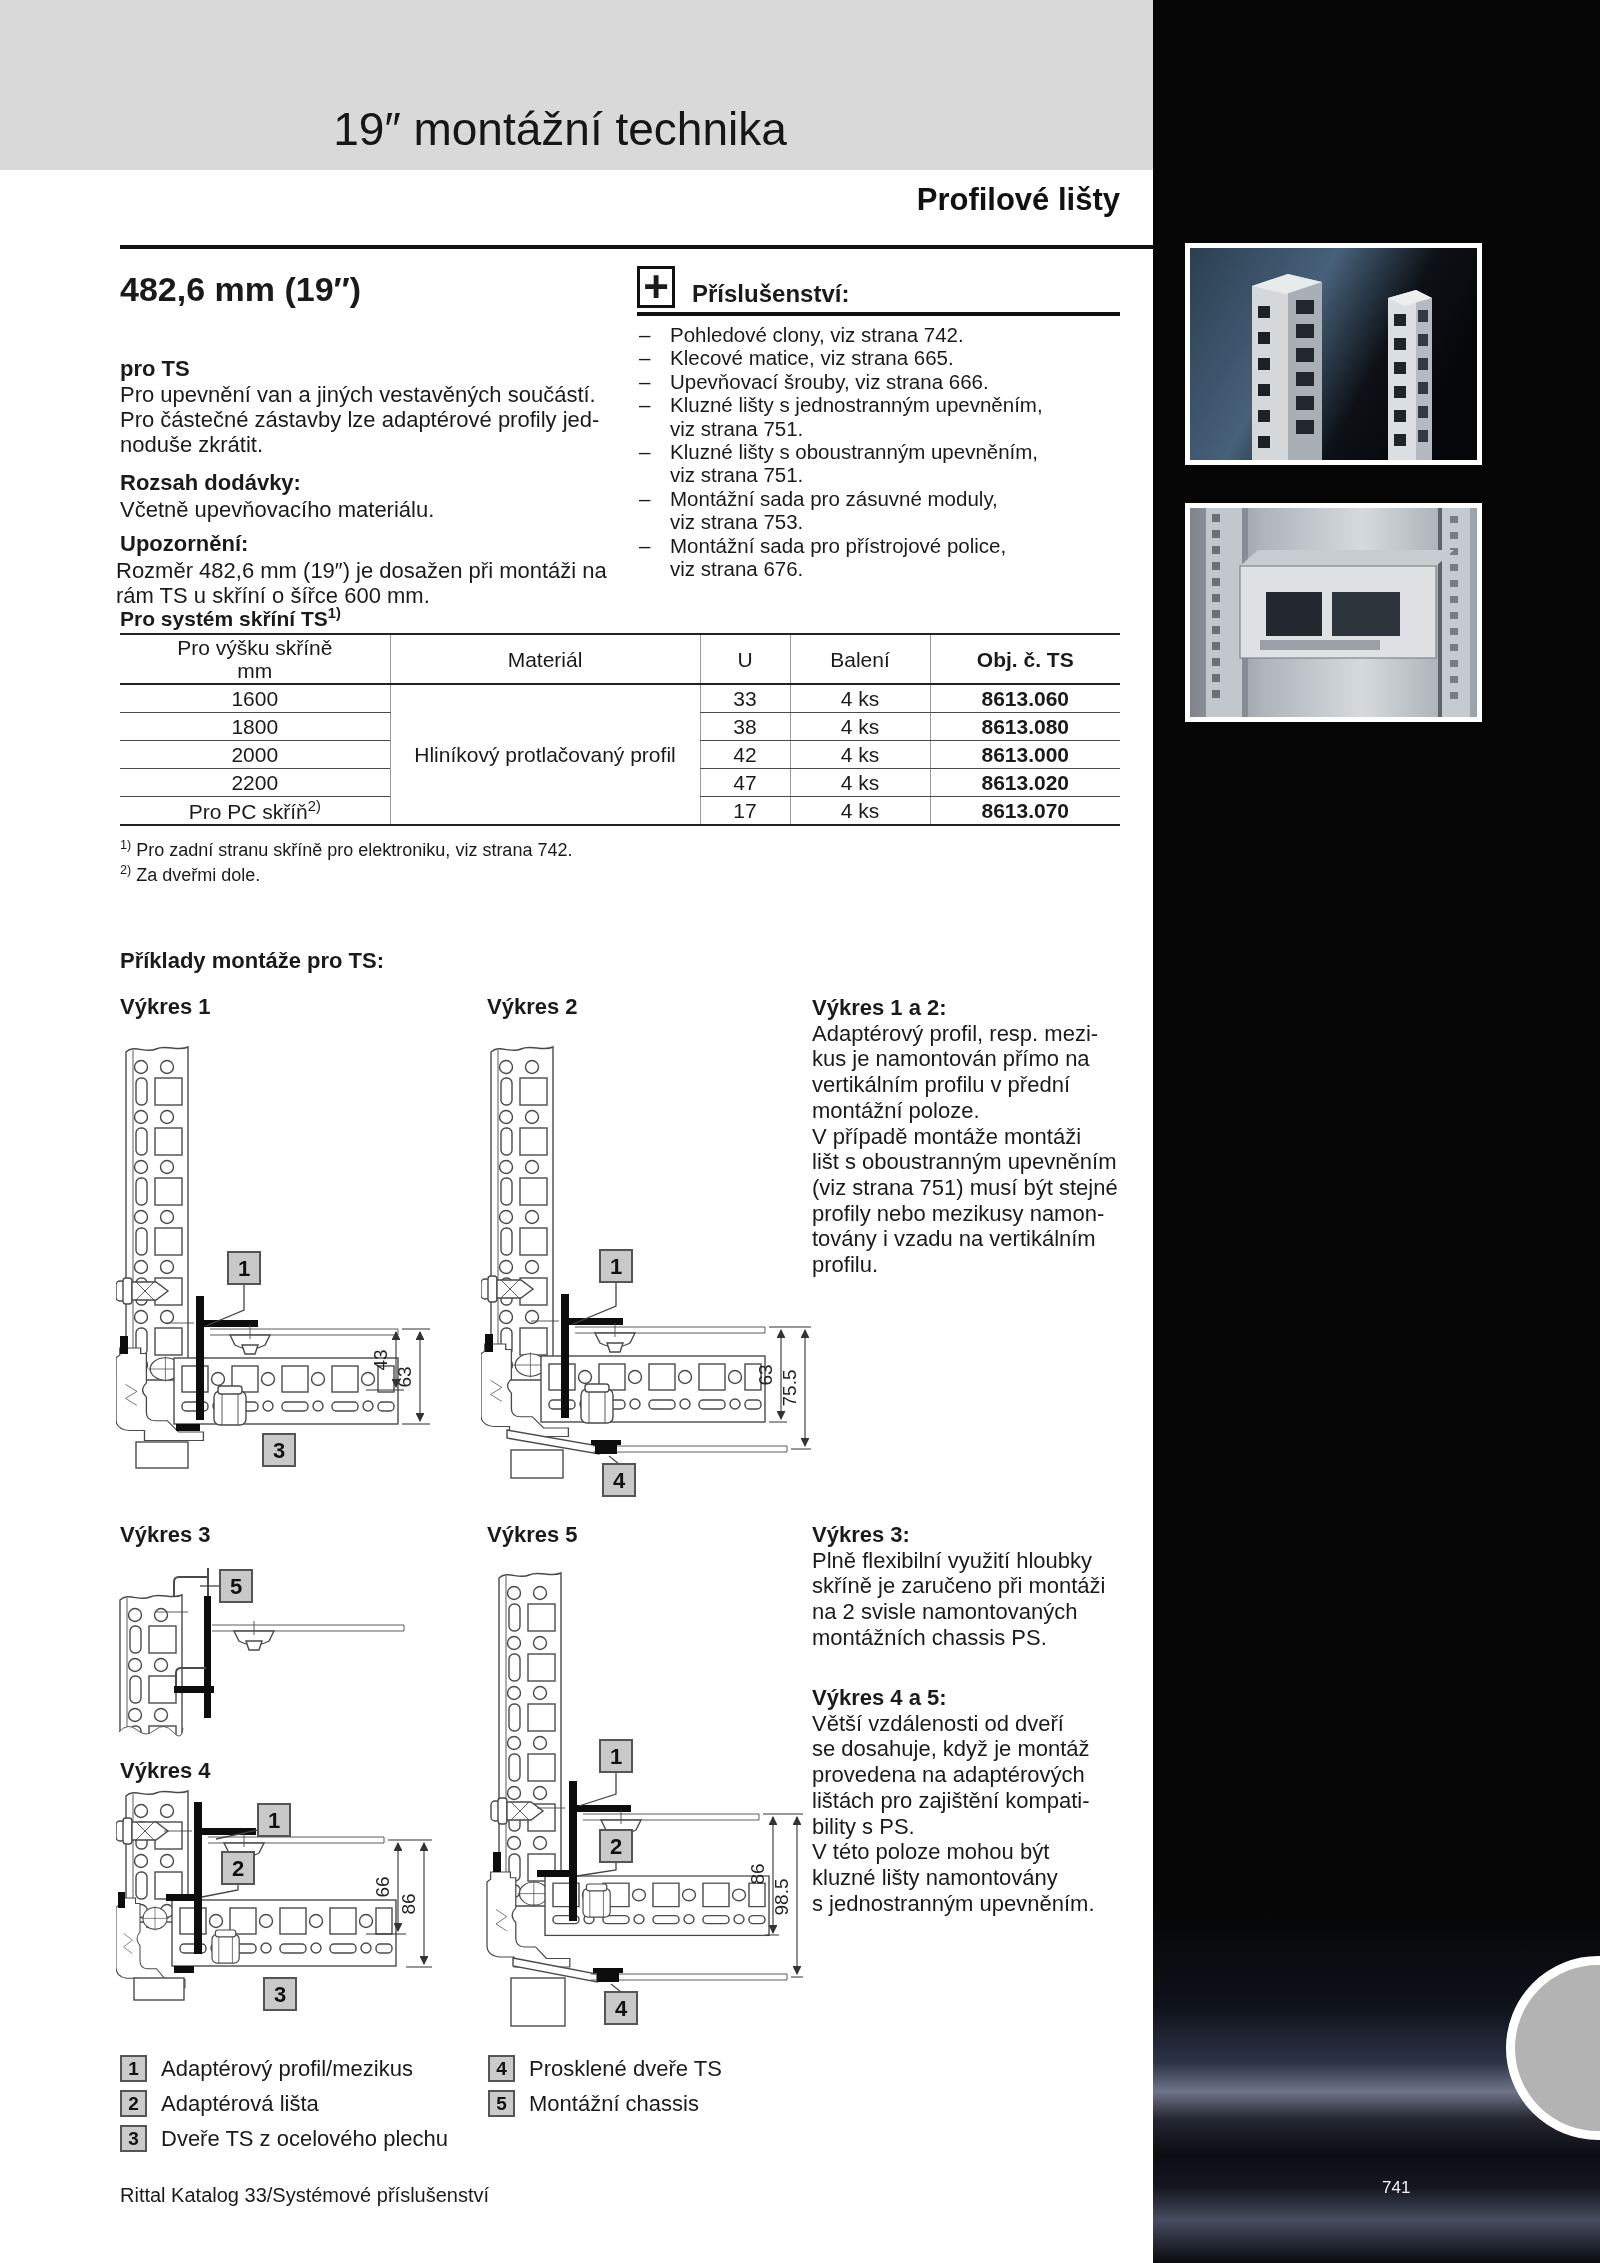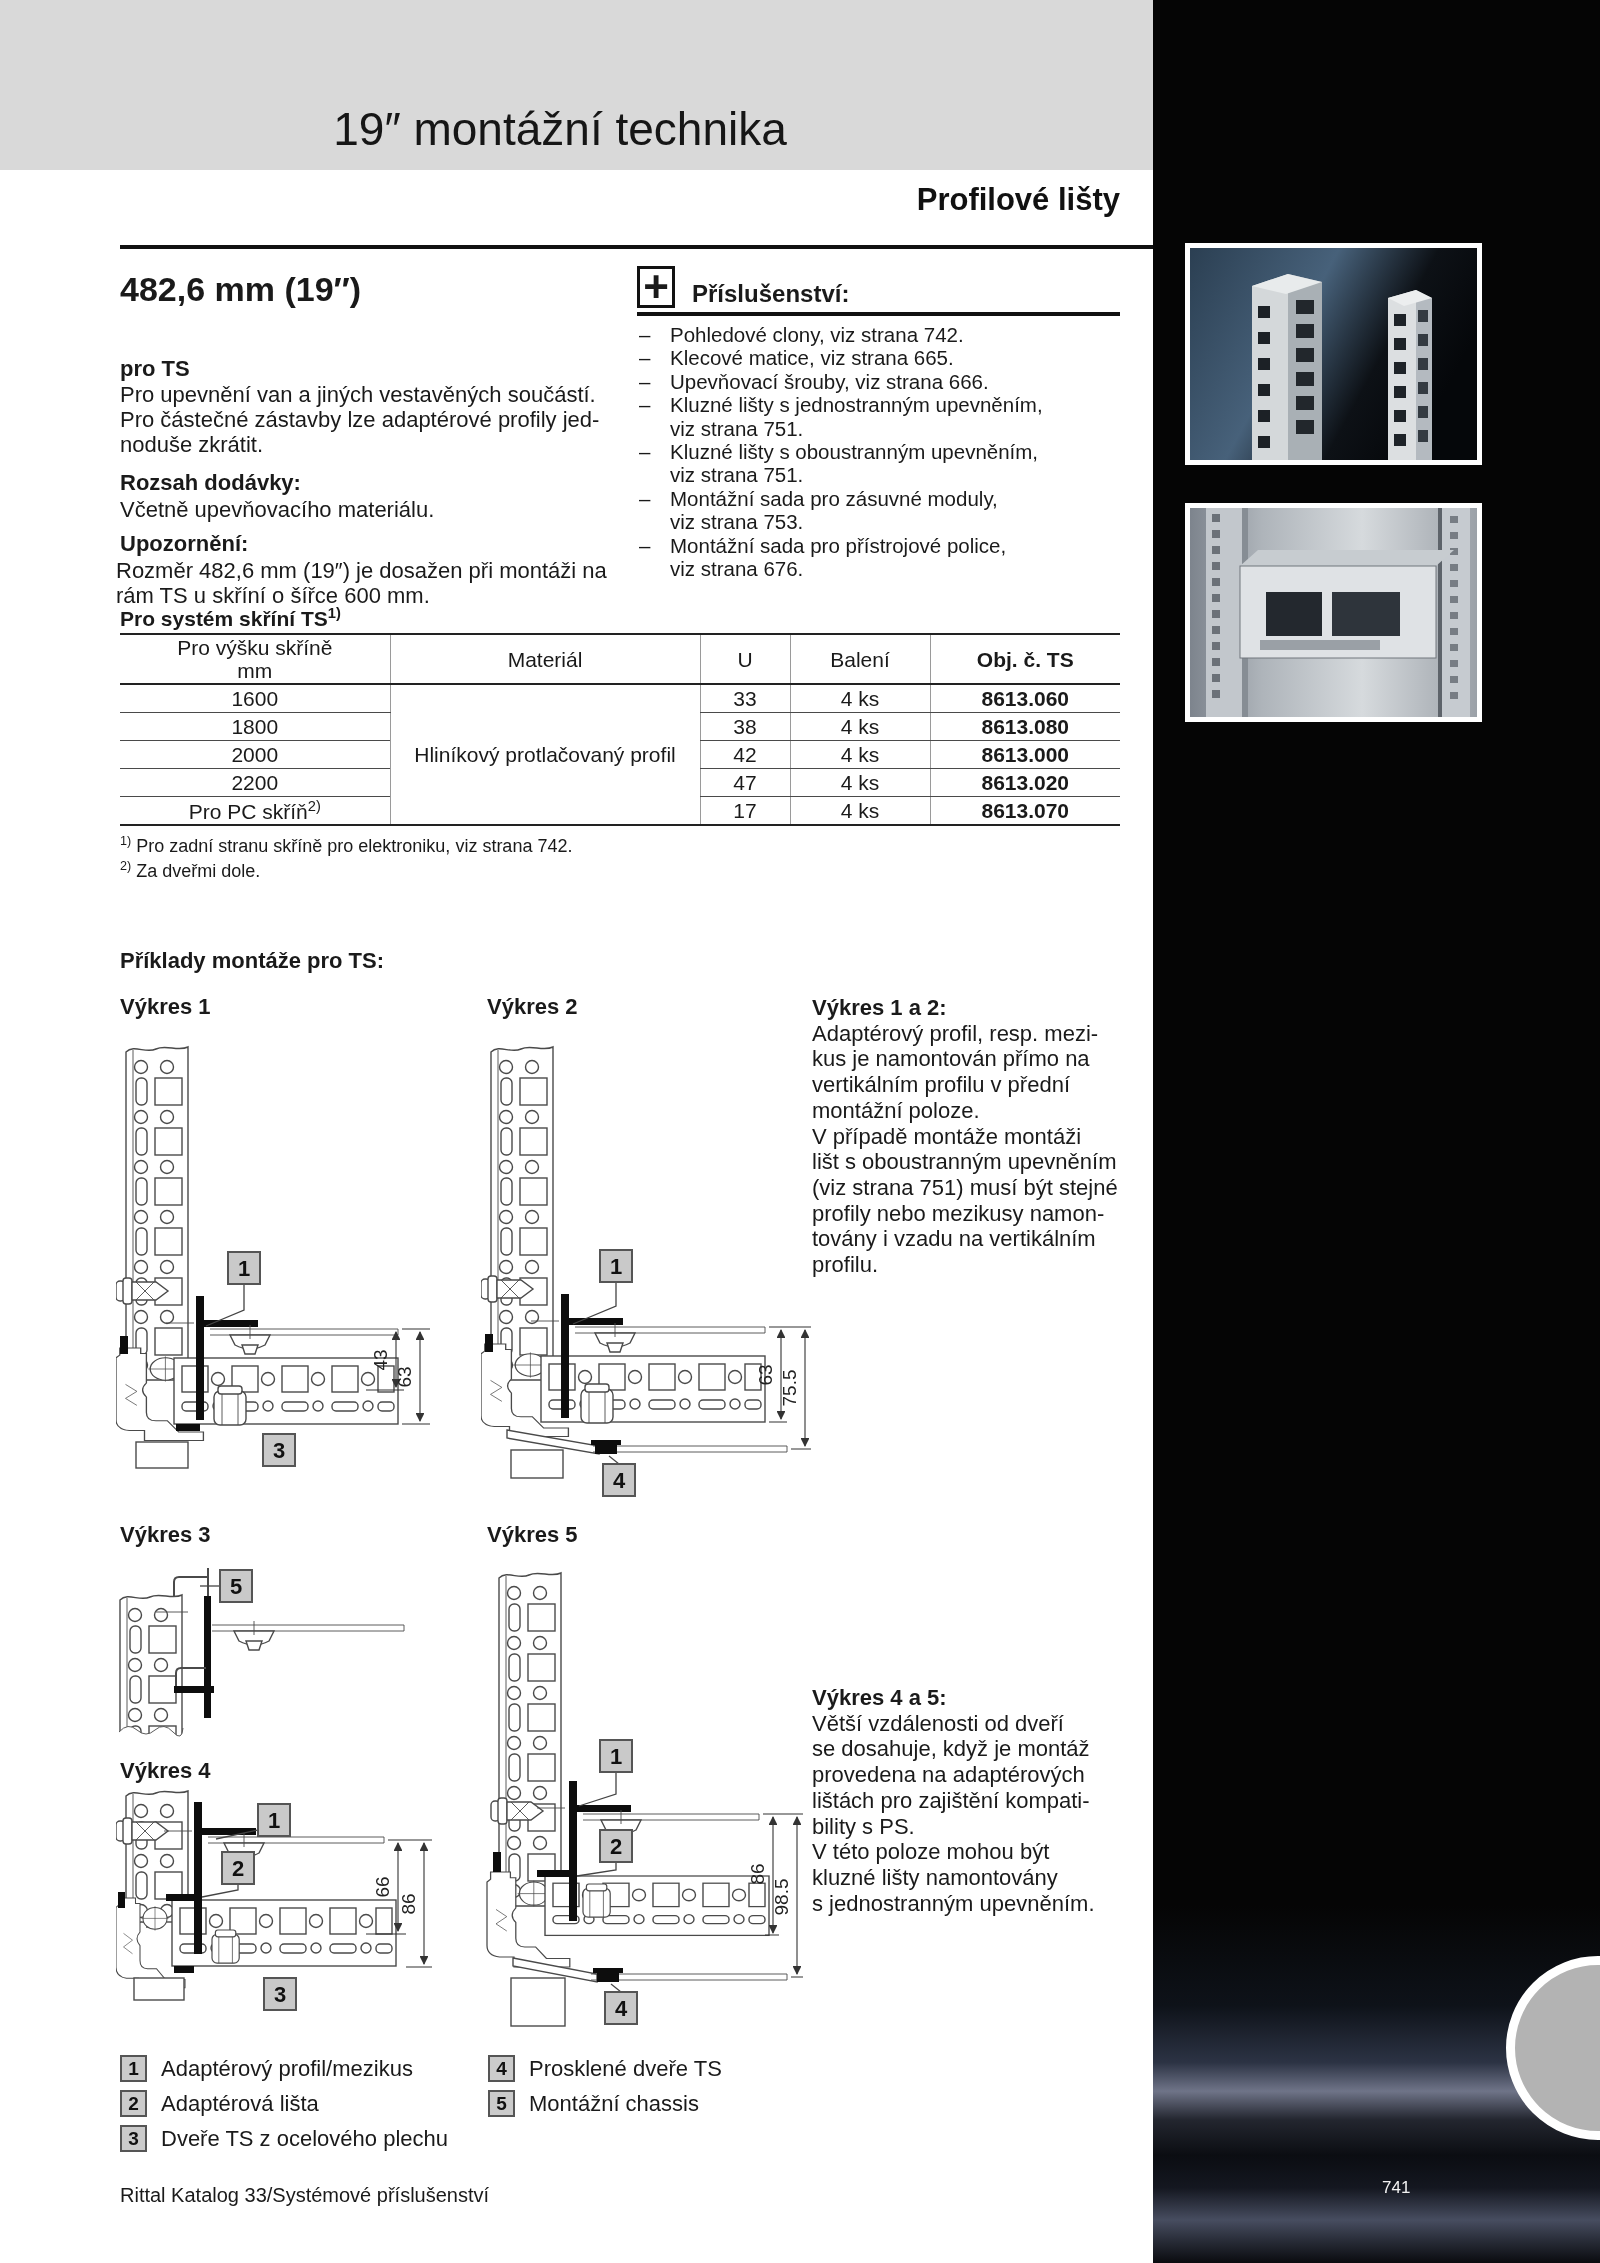--- a/index.html
+++ b/index.html
@@ -32,21 +32,21 @@
   .tbl-title{font-size:21px;font-weight:bold;}
   table.ts{border-collapse:collapse;table-layout:fixed;width:1000px;font-size:21px;color:#1a1a1a;}
   table.ts th,table.ts td{text-align:center;vertical-align:middle;border-left:1px solid #9a9a9a;
       padding:0 4px;overflow:hidden;}
   table.ts th:first-child,table.ts td.c1{border-left:none;}
   table.ts thead th{font-weight:normal;height:48px;border-top:2.5px solid #222;border-bottom:2px solid #222;line-height:23px;}
   table.ts tbody td{height:27px;border-bottom:1.5px solid #4a4a4a;}
   table.ts td.mat{border-bottom:2.5px solid #222;}
   table.ts tbody tr:last-child td{border-bottom:2.5px solid #222;}
   .art{font-weight:bold;}
-  .fnote{font-size:18px;line-height:20px;}
+  .fnote{font-size:18px;line-height:28px;}
   sup{font-size:70%;}
 
   
   .ex-h{font-size:22px;font-weight:bold;}
   .note-title{font-size:22px;font-weight:bold;line-height:25.7px;}
   .note-line{font-size:22px;line-height:25.7px;}
 
   
   .lg-item{display:flex;align-items:center;gap:14px;}
   .lg-box{width:27px;height:27px;background:#cbcbcb;border:2px solid #555;box-sizing:border-box;
@@ -550,20 +550,27 @@
     <div class="note-line">vertikálním profilu v přední</div>
     <div class="note-line">montážní poloze.</div>
     <div class="note-line">V případě montáže montáži</div>
     <div class="note-line">lišt s oboustranným upevněním</div>
     <div class="note-line">(viz strana 751) musí být stejné</div>
     <div class="note-line">profily nebo mezikusy namon-</div>
     <div class="note-line">továny i vzadu na vertikálním</div>
     <div class="note-line">profilu.</div>
   </div>
 
+  <div class="abs" style="left:812px;top:1522px;width:325px;">
+    <div class="note-title">Výkres 3:</div>
+    <div class="note-line">Plně flexibilní využití hloubky</div>
+    <div class="note-line">skříně je zaručeno při montáži</div>
+    <div class="note-line">na 2 svisle namontovaných</div>
+    <div class="note-line">montážních chassis PS.</div>
+  </div>
 
   <div class="abs" style="left:812px;top:1685px;width:325px;">
     <div class="note-title">Výkres 4 a 5:</div>
     <div class="note-line">Větší vzdálenosti od dveří</div>
     <div class="note-line">se dosahuje, když je montáž</div>
     <div class="note-line">provedena na adaptérových</div>
     <div class="note-line">lištách pro zajištění kompati-</div>
     <div class="note-line">bility s PS.</div>
     <div class="note-line">V této poloze mohou být</div>
     <div class="note-line">kluzné lišty namontovány</div>

